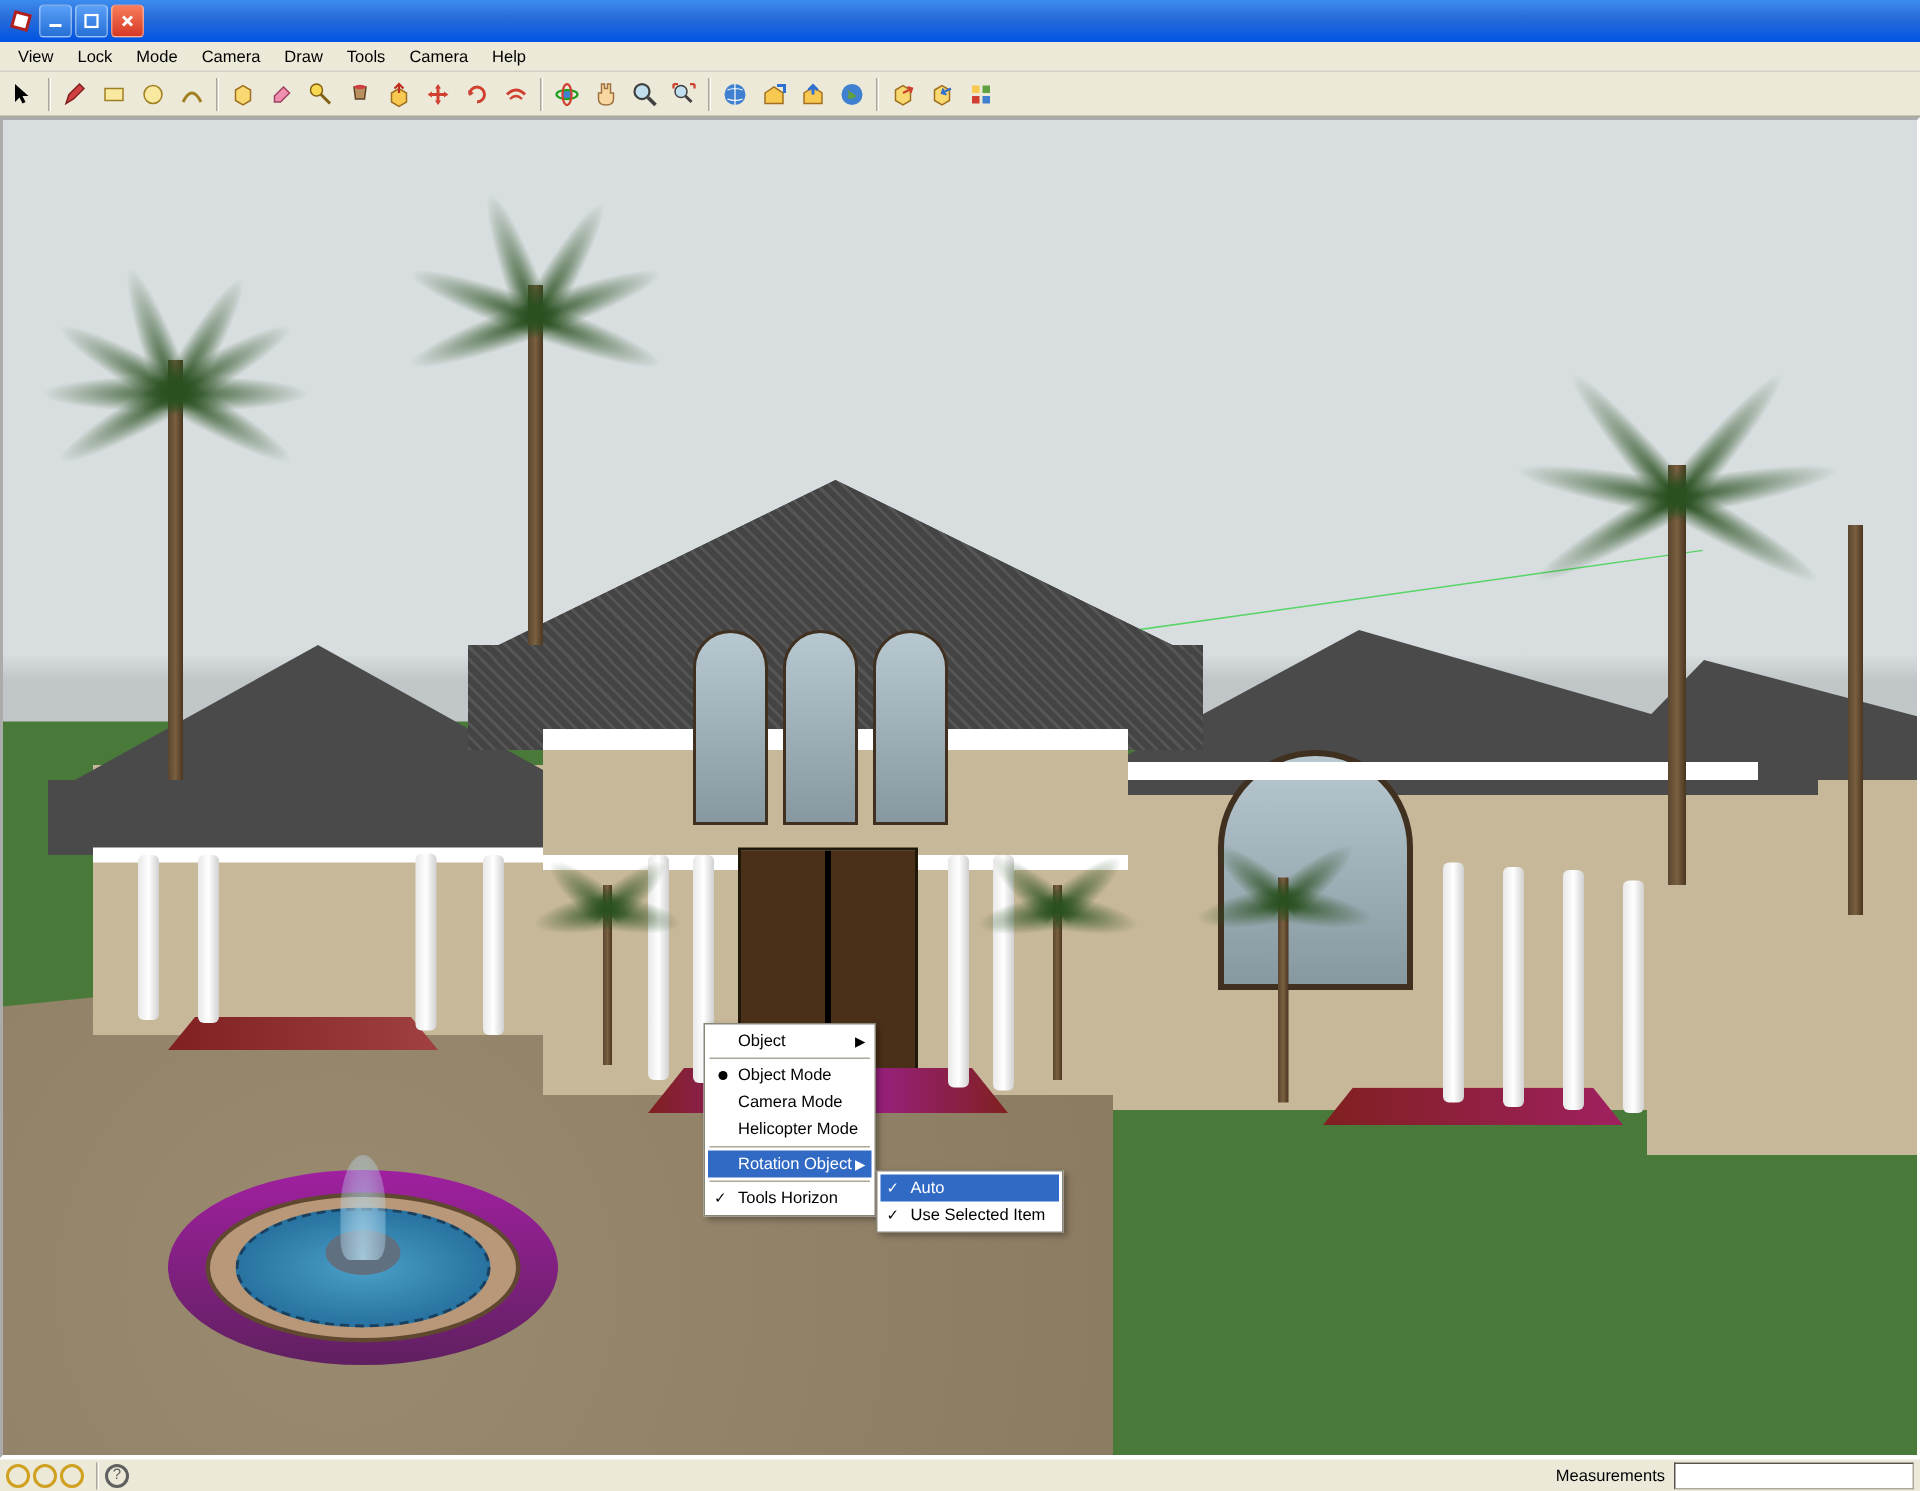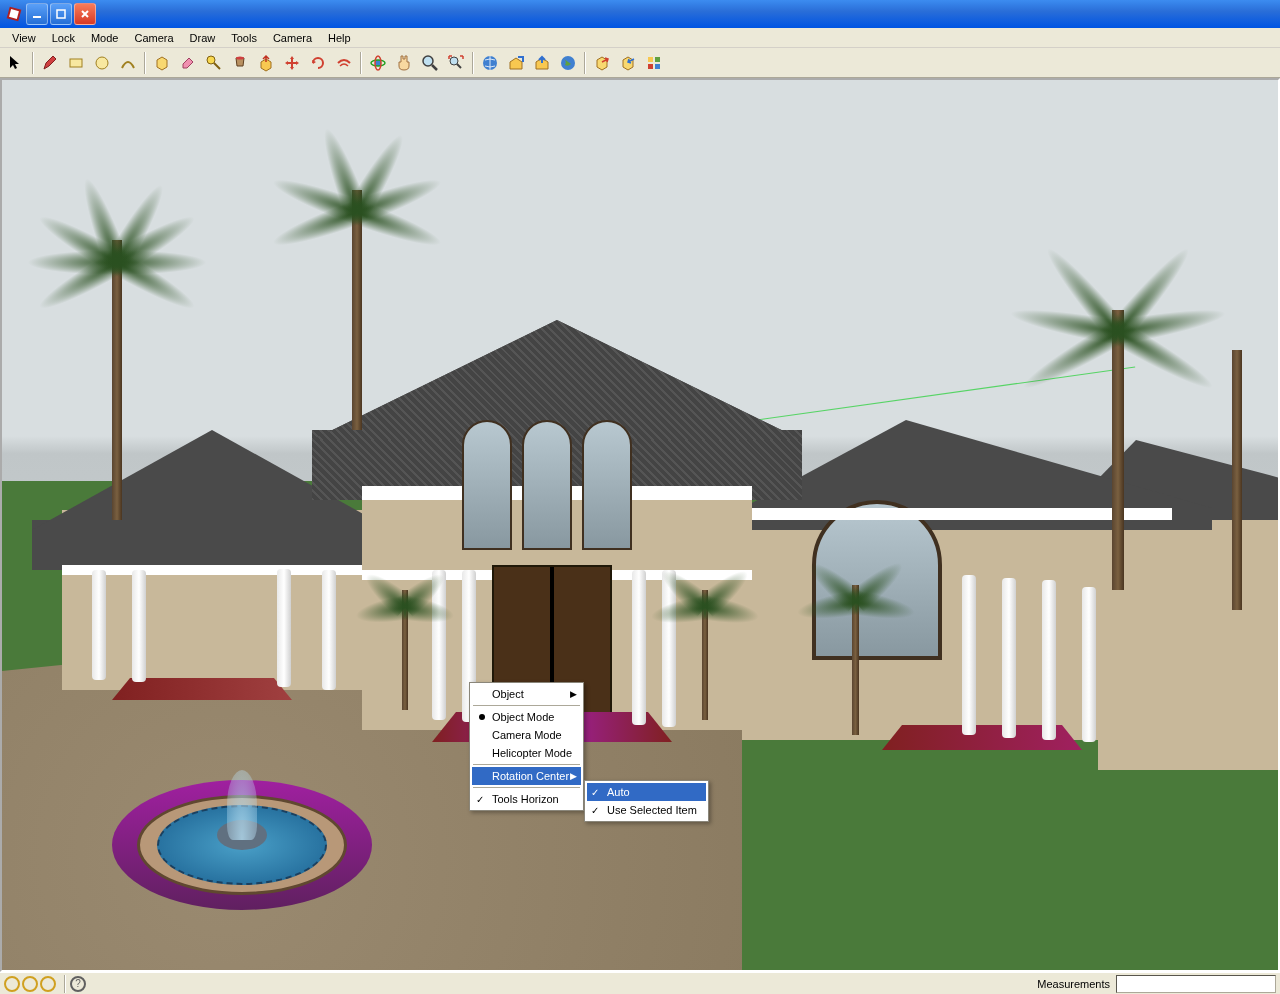--- a/index.html
+++ b/index.html
@@ -387,21 +387,21 @@
         <span>Object Mode</span>
       </div>
     <div class="ctx-item">
         <span>Camera Mode</span>
       </div>
     <div class="ctx-item">
         <span>Helicopter Mode</span>
       </div>
     <div class="ctx-sep"></div>
     <div class="ctx-item hi">
-        <span>Rotation Center</span>
+        <span>Rotation Object</span>
         <span class="arrow">▶</span>
       </div>
     <div class="ctx-sep"></div>
     <div class="ctx-item">
         <span class="chk">✓</span>
         <span>Tools Horizon</span>
       </div>
   </div>
 
   <div class="ctx" style="left:582px;top:700px;width:125px">

